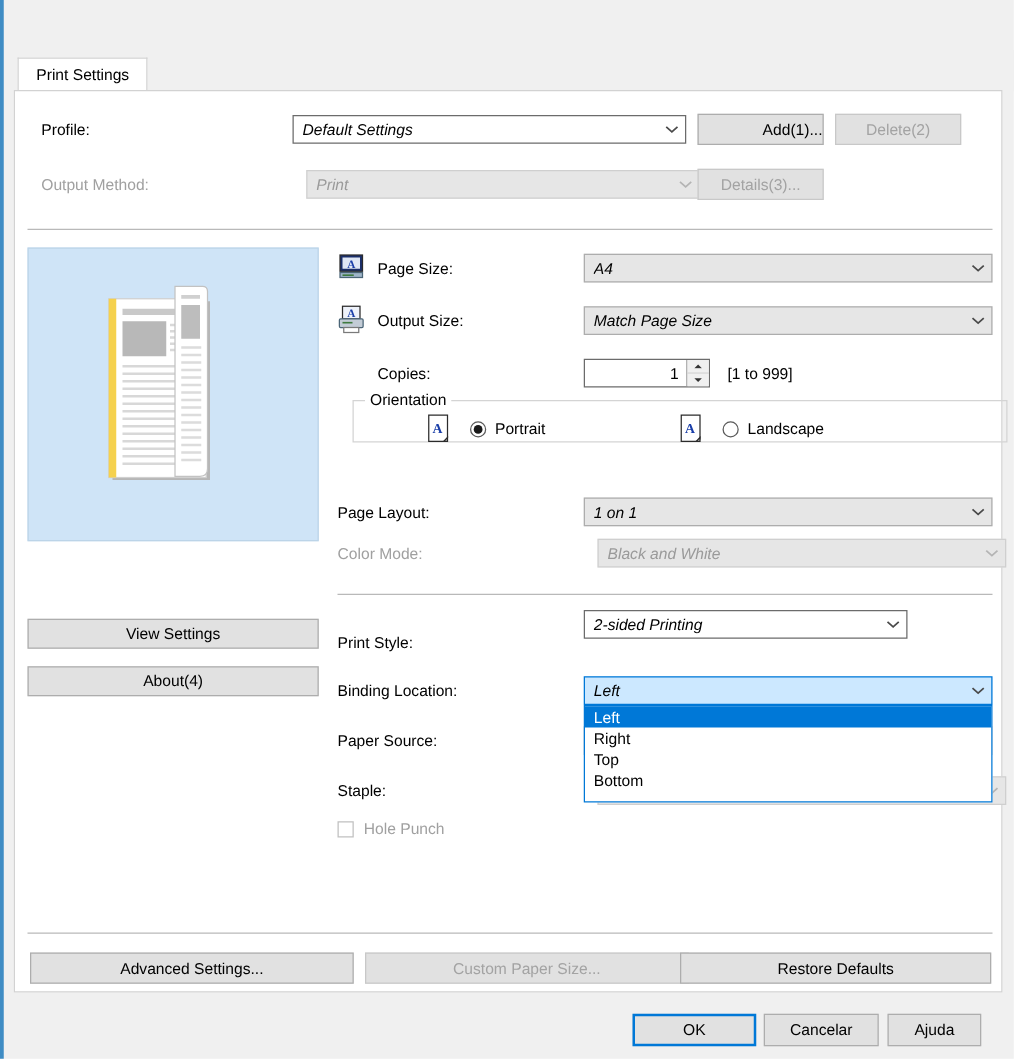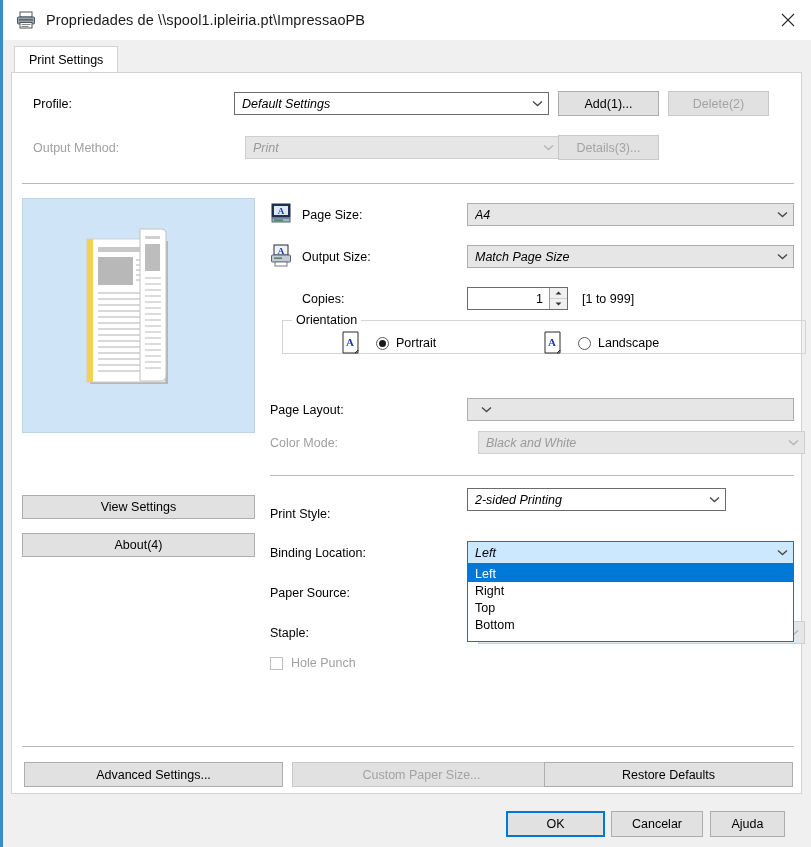--- a/index.html
+++ b/index.html
@@ -180,57 +180,39 @@
     padding-left: 7px; font-size: 12.5px; color: #000;
     white-space: nowrap;
   }
   .dropitem.sel { background: #0078d7; color: #ffffff; }
 </style>
 </head>
 <body>
 
 <div id="window">
 
-  <div class="titlebar">
-    <div class="title-icon">
-      <svg width="20" height="18" viewBox="0 0 20 18">
-        <rect x="4" y="1" width="12" height="5" fill="#fff" stroke="#555" stroke-width="1"></rect>
-        <rect x="1.5" y="6" width="17" height="7" rx="1" fill="#9aa4ad" stroke="#4d5a63" stroke-width="1"></rect>
-        <rect x="3" y="8" width="14" height="1.6" fill="#5d6a73"></rect>
-        <rect x="4" y="11.5" width="12" height="5.5" fill="#fff" stroke="#555" stroke-width="1"></rect>
-        <rect x="5.5" y="13" width="9" height="1" fill="#888"></rect>
-        <rect x="5.5" y="15" width="7" height="1" fill="#888"></rect>
-      </svg>
-    </div>
-    <div class="title-text">Propriedades de \\spool1.ipleiria.pt\ImpressaoPB</div>
-    <div class="close-btn">
-      <svg width="14" height="14" viewBox="0 0 14 14">
-        <path d="M1 1 L13 13 M13 1 L1 13" stroke="#2b2b2b" stroke-width="1.1" fill="none"></path>
-      </svg>
-    </div>
-  </div>
 
   <div class="tabstrip">
     <div class="tab">
       <span>Print Settings</span>
     </div>
   </div>
 
   <div class="tabpage">
 
     <div class="lbl" style="left:21px; top:24px;">Profile:</div>
     <div class="combo white" style="left:222px; top:19px; width:315px;">
       <span class="cv">Default Settings</span>
       <span class="arrow">
         <svg class="chev" width="11" height="7" viewBox="0 0 11 7">
             <path d="M1 1.5 L5.5 5.5 L10 1.5"></path>
           </svg>
       </span>
     </div>
-    <div class="btn" style="left:546px; top:18px; width:101px;">
+    <div class="btn" style="left:546px; top:18px; width:101px;justify-content:flex-end;">
       <span>Add(1)...</span>
     </div>
     <div class="btn dis" style="left:656px; top:18px; width:101px;">
       <span>Delete(2)</span>
     </div>
 
     <div class="lbl dis" style="left:21px; top:68px;">Output Method:</div>
     <div class="combo dis" style="left:222px; top:63px; width:315px;">
       <span class="cv">Print</span>
       <span class="arrow">
@@ -388,20 +370,21 @@
             <text x="9" y="15" font-family="Liberation Serif, serif" font-size="11" font-weight="bold" fill="#1a3ea8" text-anchor="middle">A</text>
           </svg>
         </span>
         <span class="radio-outer"></span>
         <span>Landscape</span>
       </div>
     </div>
 
     <div class="lbl" style="left:258px; top:330px;">Page Layout:</div>
     <div class="combo" style="left:455px; top:325px; width:327px;">
+      <span class="cv">1 on 1</span>
       <span class="arrow">
         <svg class="chev" width="11" height="7" viewBox="0 0 11 7">
             <path d="M1 1.5 L5.5 5.5 L10 1.5"></path>
           </svg>
       </span>
     </div>
 
     <div class="lbl dis" style="left:258px; top:363px;">Color Mode:</div>
     <div class="combo dis" style="left:455px; top:358px; width:327px;">
       <span class="cv">Black and White</span>

